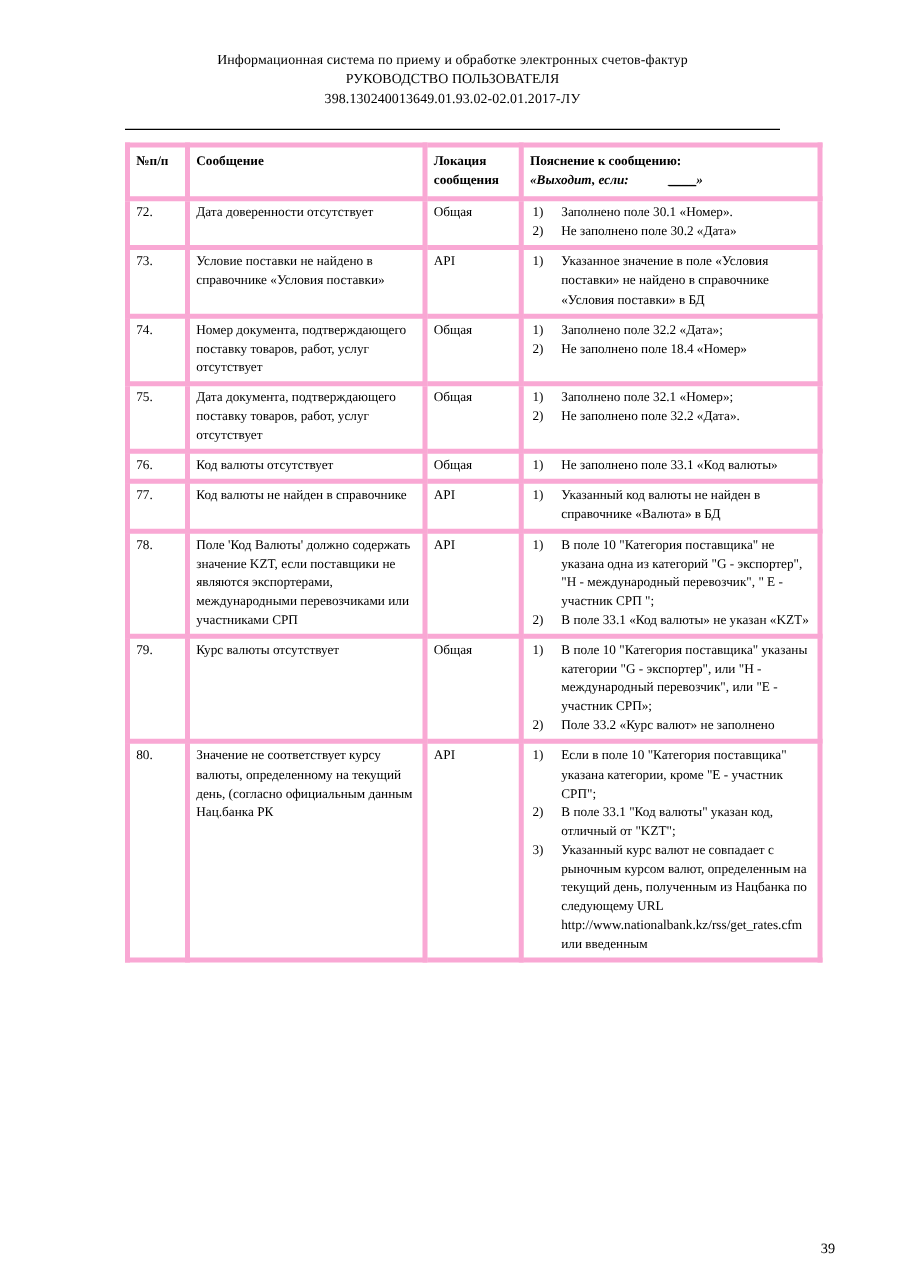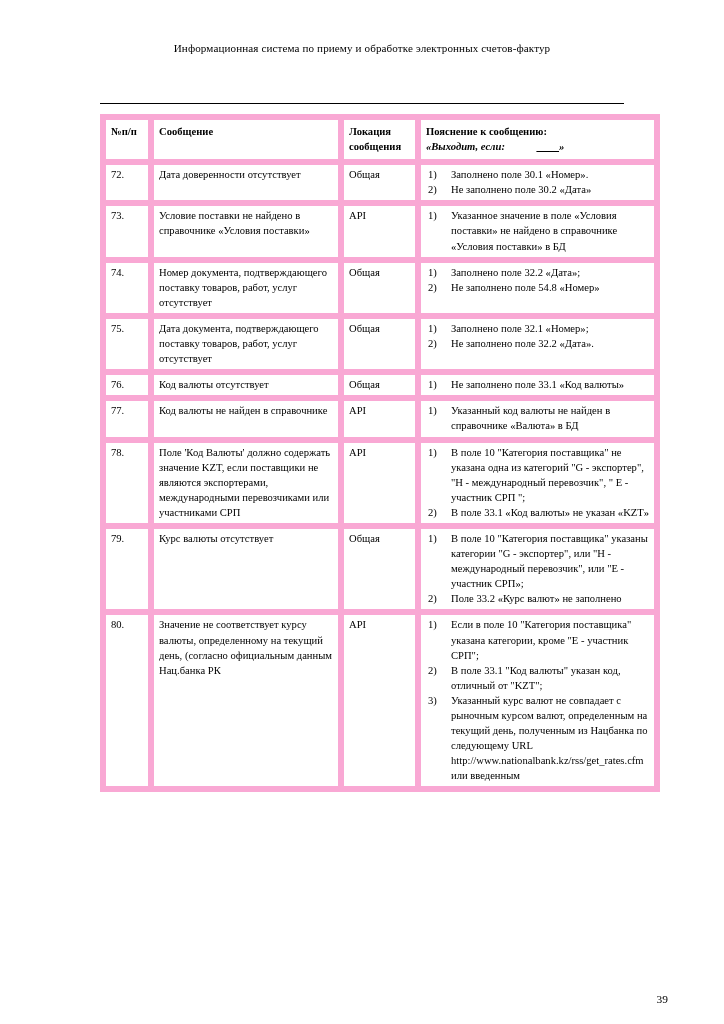--- a/index.html
+++ b/index.html
@@ -50,21 +50,21 @@
   }
   table.msg-table {
     border-collapse: collapse;
     width: 554px;
     table-layout: fixed;
     font-size: 10.6px;
     line-height: 15.1px;
   }
   table.msg-table th,
   table.msg-table td {
-    border: 6px solid #f9a8d4;
+    border: 4px solid #f9a8d4;
     vertical-align: top;
     padding: 2px 4px 3px 5px;
   }
   col.c-num  { width: 48px; }
   col.c-msg  { width: 190px; }
   col.c-loc  { width: 77px; }
   col.c-expl { width: 239px; }
 
   table.msg-table thead th {
     font-weight: bold;
@@ -121,20 +121,22 @@
     margin-top: 46px;
   }
 </style>
 </head>
 <body>
 
 <div class="page">
 
   <div class="doc-header">
     <div>Информационная система по приему и обработке электронных счетов-фактур</div>
+    <div>РУКОВОДСТВО ПОЛЬЗОВАТЕЛЯ</div>
+    <div>398.130240013649.01.93.02-02.01.2017-ЛУ</div>
   </div>
 
   <div class="header-rule"></div>
 
   <div class="tbl-wrap">
     <table class="msg-table">
       <colgroup>
         <col class="c-num">
         <col class="c-msg">
         <col class="c-loc">
@@ -173,21 +175,21 @@
               </ol>
             </td>
           </tr>
           <tr>
             <td class="num-cell">74.</td>
             <td class="msg-cell">Номер документа, подтверждающего поставку товаров, работ, услуг отсутствует</td>
             <td class="loc-cell">Общая</td>
             <td class="expl-cell">
               <ol class="expl-list">
                 <li class="wrap-any">Заполнено поле 32.2 «Дата»;</li>
-                <li class="wrap-any">Не заполнено поле 54.8 «Номер»</li>
+                <li class="wrap-any">Не заполнено поле 18.4 «Номер»</li>
               </ol>
             </td>
           </tr>
           <tr>
             <td class="num-cell">75.</td>
             <td class="msg-cell">Дата документа, подтверждающего поставку товаров, работ, услуг отсутствует</td>
             <td class="loc-cell">Общая</td>
             <td class="expl-cell">
               <ol class="expl-list">
                 <li class="wrap-any">Заполнено поле 32.1 «Номер»;</li>

